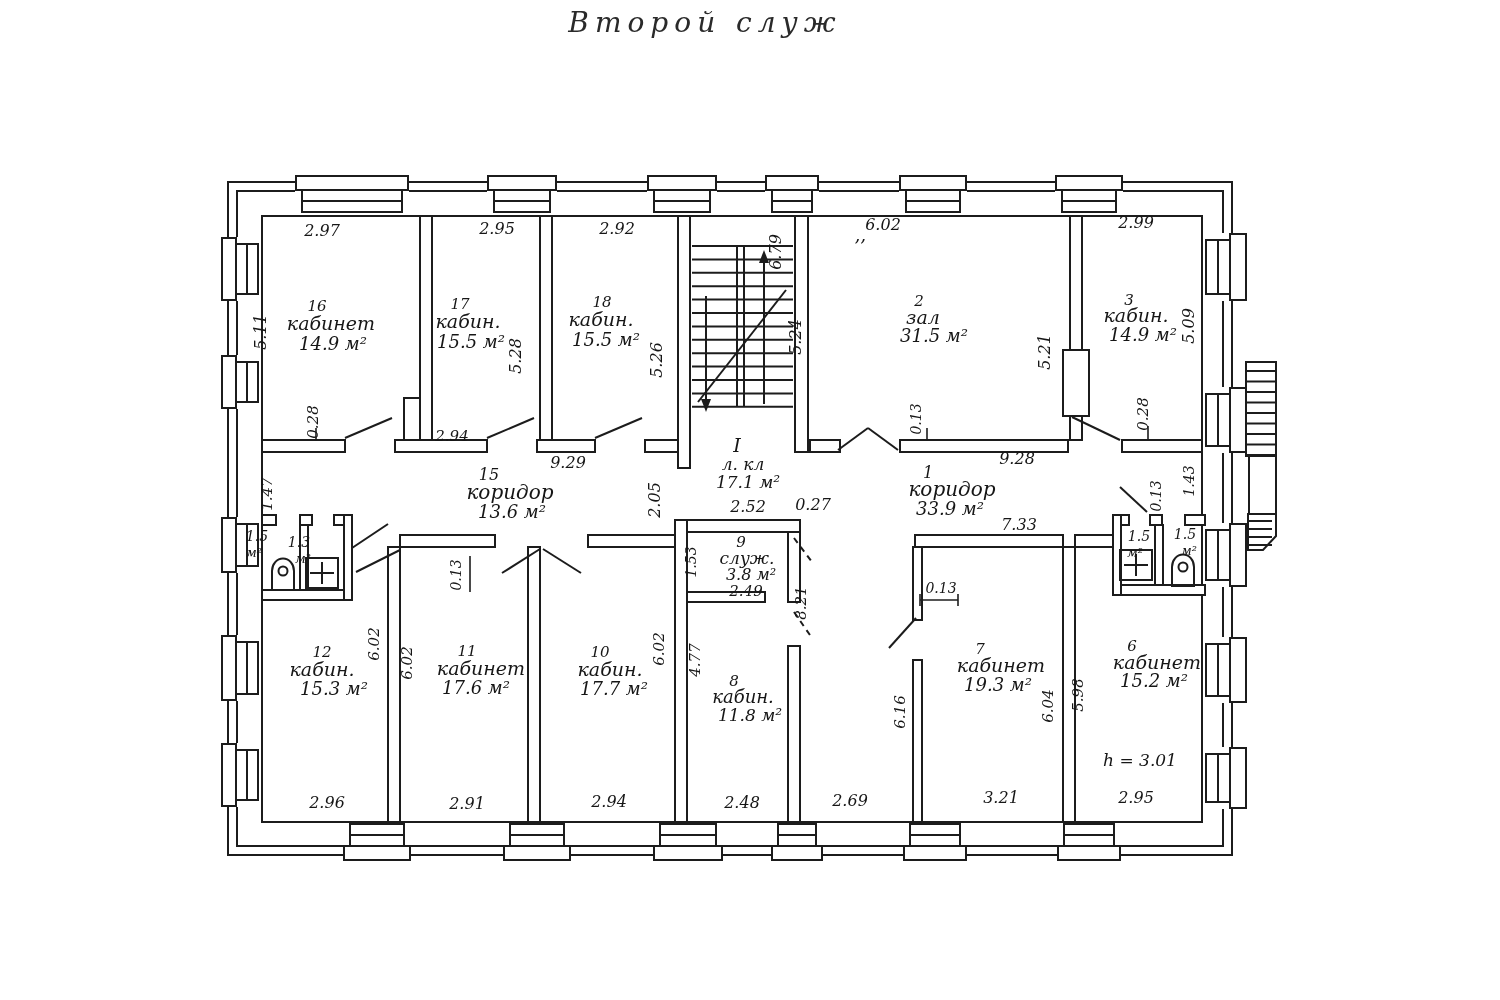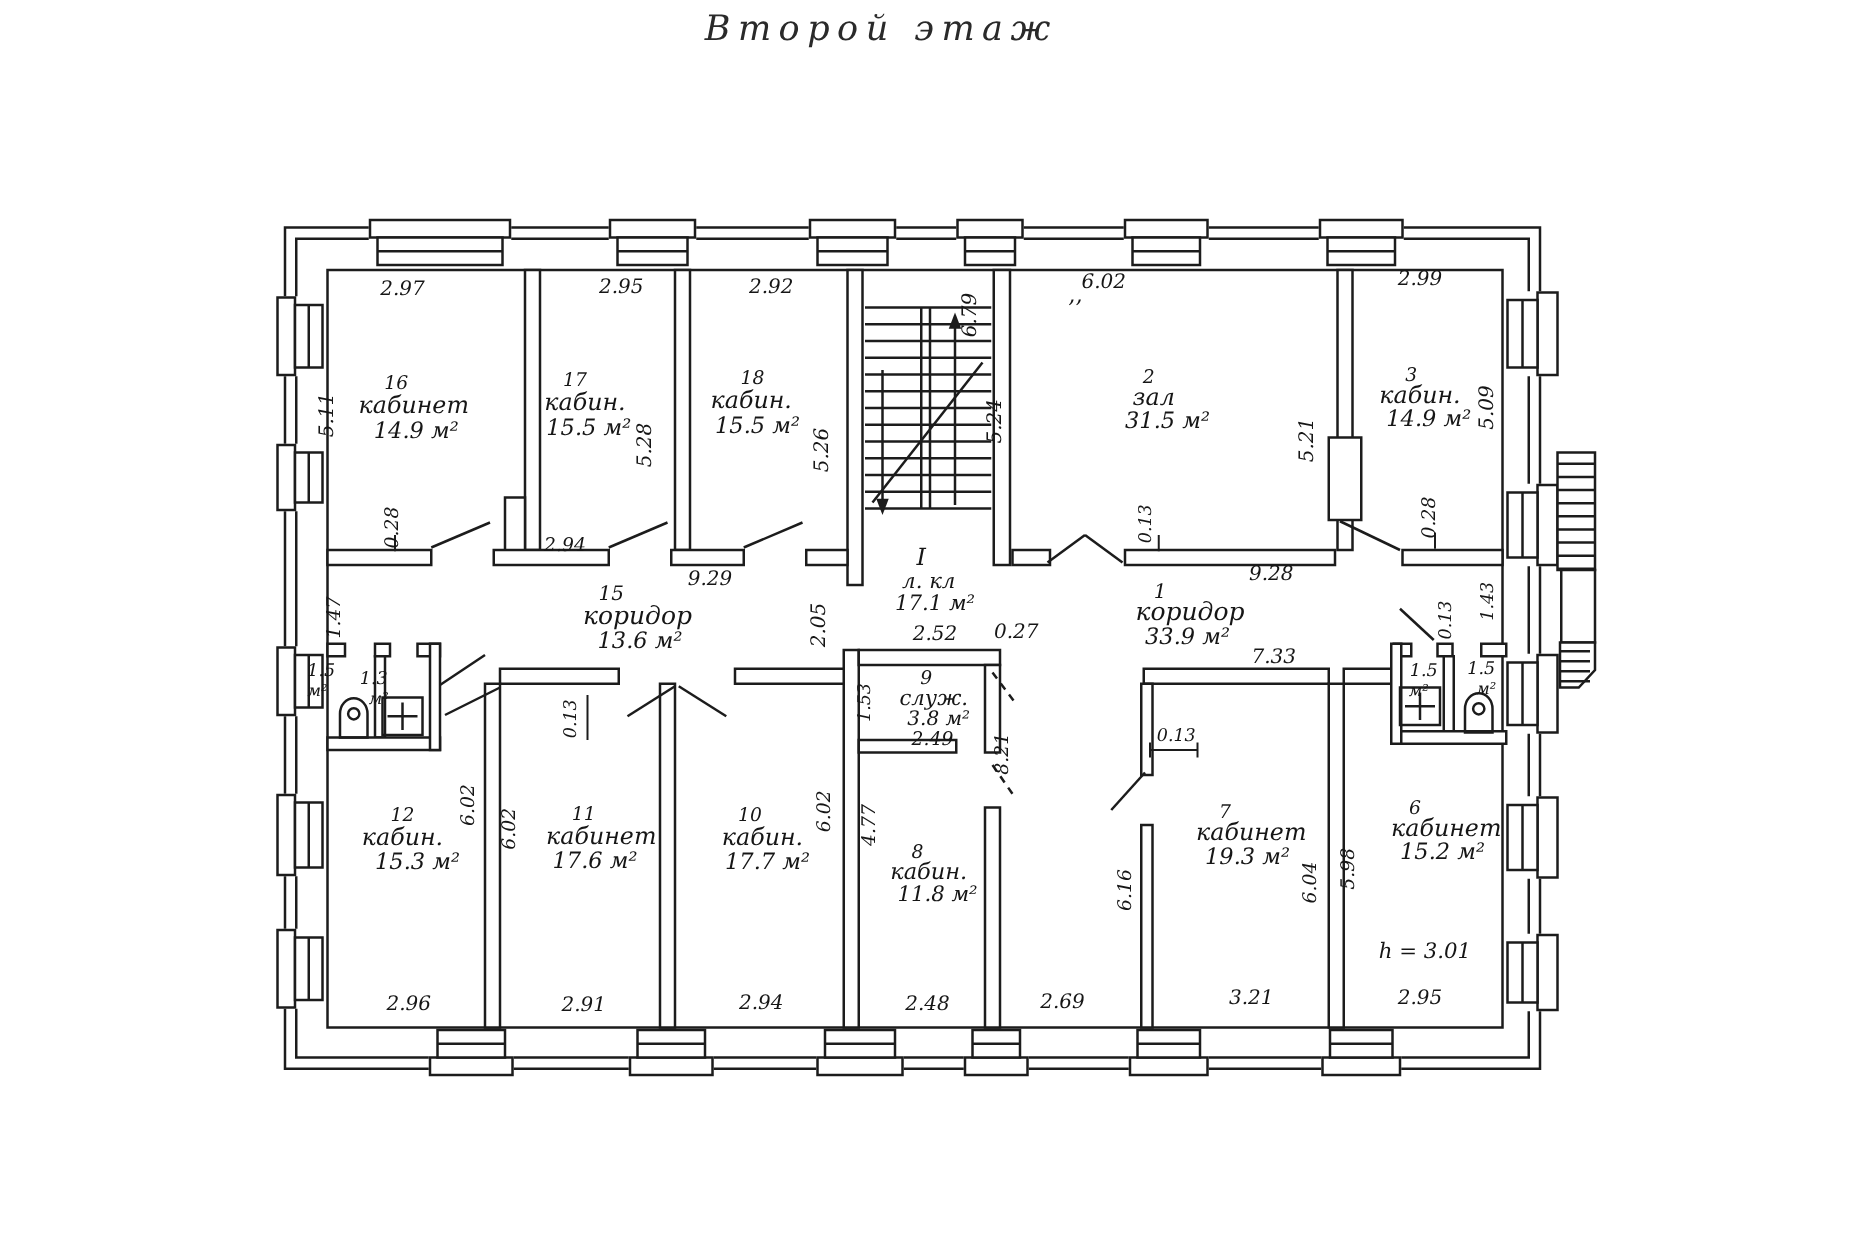--- a/index.html
+++ b/index.html
@@ -12,21 +12,21 @@
     letter-spacing:6px;color:#2a2a2a;
   }
   svg text{
     font-family:"DejaVu Serif",serif;font-style:italic;
     text-anchor:middle;
   }
 </style>
 </head>
 <body>
 
-<div class="drawing-title">Второй этаж</div>
+<div class="drawing-title">Второй служ</div>
 
 <svg id="plan-svg" viewBox="0 0 1500 1000" xmlns="http://www.w3.org/2000/svg">
   <g>
       <rect stroke="#1c1c1c" stroke-width="2" fill="none" x="228" y="182" width="1004" height="673"></rect>
       <rect stroke="#1c1c1c" stroke-width="2" fill="none" x="237" y="191" width="986" height="655"></rect>
       <rect stroke="#1c1c1c" stroke-width="2" fill="none" x="262" y="216" width="940" height="606"></rect>
     </g>
   <g>
       <rect stroke="none" stroke-width="2" fill="#fff" x="295" y="177" width="114" height="34"></rect>
       <rect stroke="#1c1c1c" stroke-width="2" fill="#fff" x="296" y="176" width="112" height="14"></rect>

